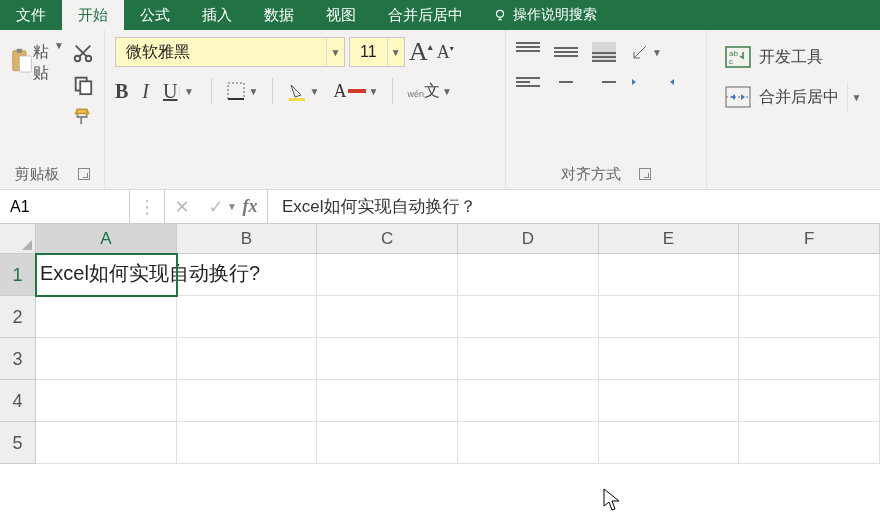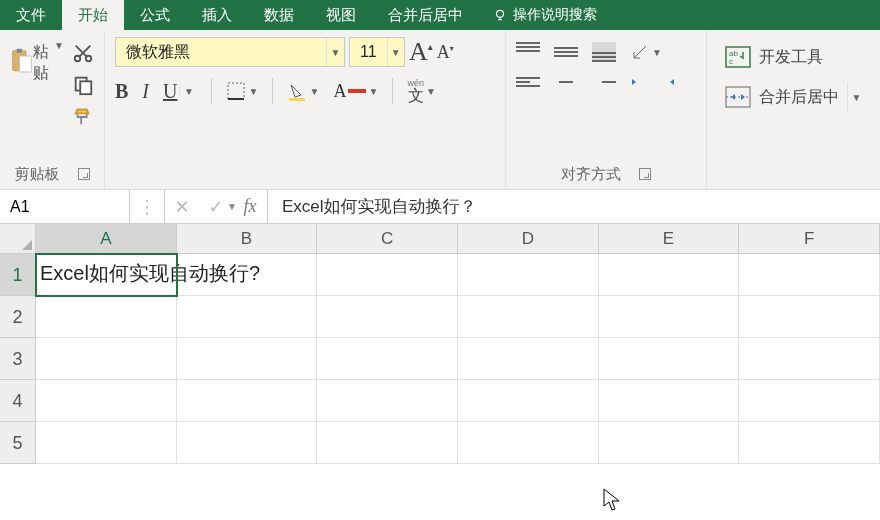--- a/index.html
+++ b/index.html
@@ -62,21 +62,21 @@
   .wbtn { display:flex; align-items:center; gap:8px; cursor:pointer; height:30px; padding:0 4px; }
   .wbtn svg { flex:none; }
   .wlbl { font-size:16px; color:#444; }
 
   
   .fbar { display:flex; height:34px; border-bottom:1px solid #ccc; background:#fff; align-items:stretch; }
   .namebox-wrap { width:130px; border-right:1px solid #ccc; display:flex; align-items:center; background:#fff; }
   .namebox { flex:1; border:none; outline:none; padding:0 10px; font-size:16px; background:transparent; }
   .nb-caret { width:18px; text-align:center; color:#888; font-size:10px; }
   .fb-btn { width:34px; display:flex; align-items:center; justify-content:center; color:#bbb; font-size:18px; cursor:pointer; }
-  .fx { color:#777; font-style:italic; font-family:"Times New Roman",serif; }
+  .fx { color:#777; font-style:italic; font-family:"Times New Roman",serif;font-weight:bold; }
   .fdiv { width:1px; background:#ccc; }
   .formula-input { flex:1; border:none; outline:none; padding:0 14px; font-size:17px; color:#333; }
   .corner { width:36px; height:30px; background:#eee; border-right:1px solid #ccc; border-bottom:1px solid #ccc; position:relative; }
   .corner::after{content:"";position:absolute;right:3px;bottom:3px;width:0;height:0;border-left:10px solid transparent;border-bottom:10px solid #b0b0b0;}
   .colheads { display:flex; flex:1; height:30px; }
   .ch { flex:1; min-width:0; background:#eee; border-right:1px solid #ccc; border-bottom:1px solid #ccc; text-align:center; line-height:30px; font-size:17px; color:#555; }
   .ch.sel { background:#d6d6d6; color:#217346; }
   .rows { display:flex; flex-direction:column; }
   .row { display:flex; height:42px; }
   .rh { width:36px; background:#eee; border-right:1px solid #ccc; border-bottom:1px solid #ccc; text-align:center; line-height:42px; font-size:18px; color:#555; }
@@ -181,21 +181,21 @@
         </span>
         <span class="fbtn">
           <span style="font-family:'Times New Roman';font-size:18px;color:#333">A</span>
           <svg width="18" height="4">
               <rect width="18" height="4" fill="#d13a2b"></rect>
             </svg>
           <span class="dd-caret">▼</span>
         </span>
         <span class="vdiv"></span>
         <span class="fbtn">
-          <span style="display:flex;flex-direction:column;align-items:flex-end;line-height:1">
+          <span style="display:flex;flex-direction:row;align-items:flex-end;line-height:1">
             <span style="font-size:9px;color:#777">wén</span>
             <span style="font-size:16px;color:#444">文</span>
           </span>
           <span class="dd-caret">▼</span>
         </span>
       </div>
     </div>
   </div>
 
   <div class="group">

